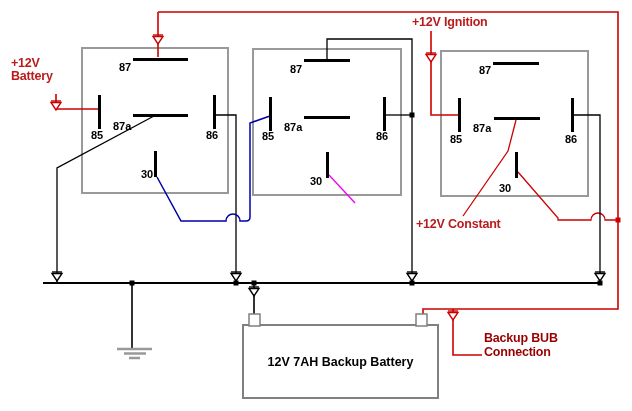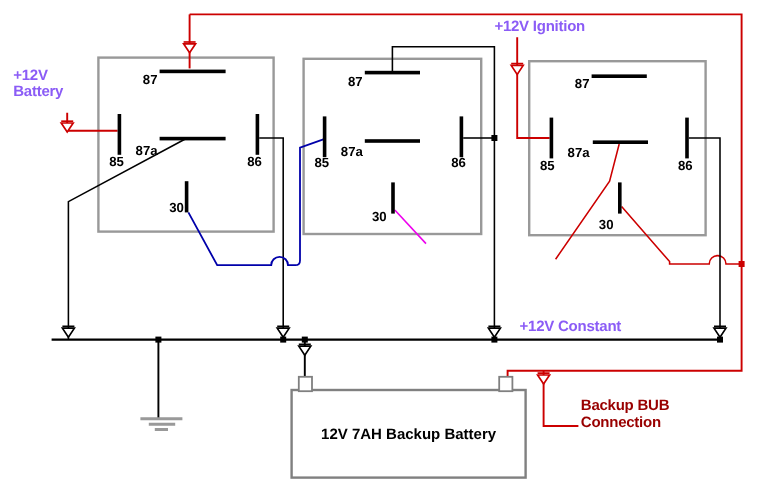--- a/index.html
+++ b/index.html
@@ -7,21 +7,21 @@
     position:relative;
     width:632px;height:411px;
     background:#ffffff;
     font-family:"Liberation Sans", sans-serif;
     overflow:hidden;
   }
   .wires{position:absolute;left:0;top:0;}
   .lbl{
     position:absolute;
     font-weight:bold;
-    color:#8b5cf6;
+    color:#b91c1c;
     white-space:nowrap;
     line-height:13px;
     font-size:12.5px;
     letter-spacing:-0.2px;
   }
   .pin{
     position:absolute;
     font-weight:bold;
     color:#000;
     font-size:11px;
@@ -159,21 +159,21 @@
   </svg>
 
   <div class="lbl" style="left:11px;top:57px;">
     <div>+12V</div>
     <div>Battery</div>
   </div>
 
   <div class="lbl" style="left:412px;top:16px;">+12V Ignition</div>
 
 
-  <div class="lbl" style="left:433px;top:218px;margin-top:48px;">+12V Constant</div>
+  <div class="lbl" style="left:416px;top:218px;">+12V Constant</div>
 
   <div class="lbl lbl-darkred" style="left:484px;top:331px;line-height:14px;">
     <div>Backup BUB</div>
     <div>Connection</div>
   </div>
 
   <div class="battery-label">12V 7AH Backup Battery</div>
 
   <span class="pin" style="left:119px;top:63px;">87</span>
   <span class="pin" style="left:91px;top:131px;">85</span>

